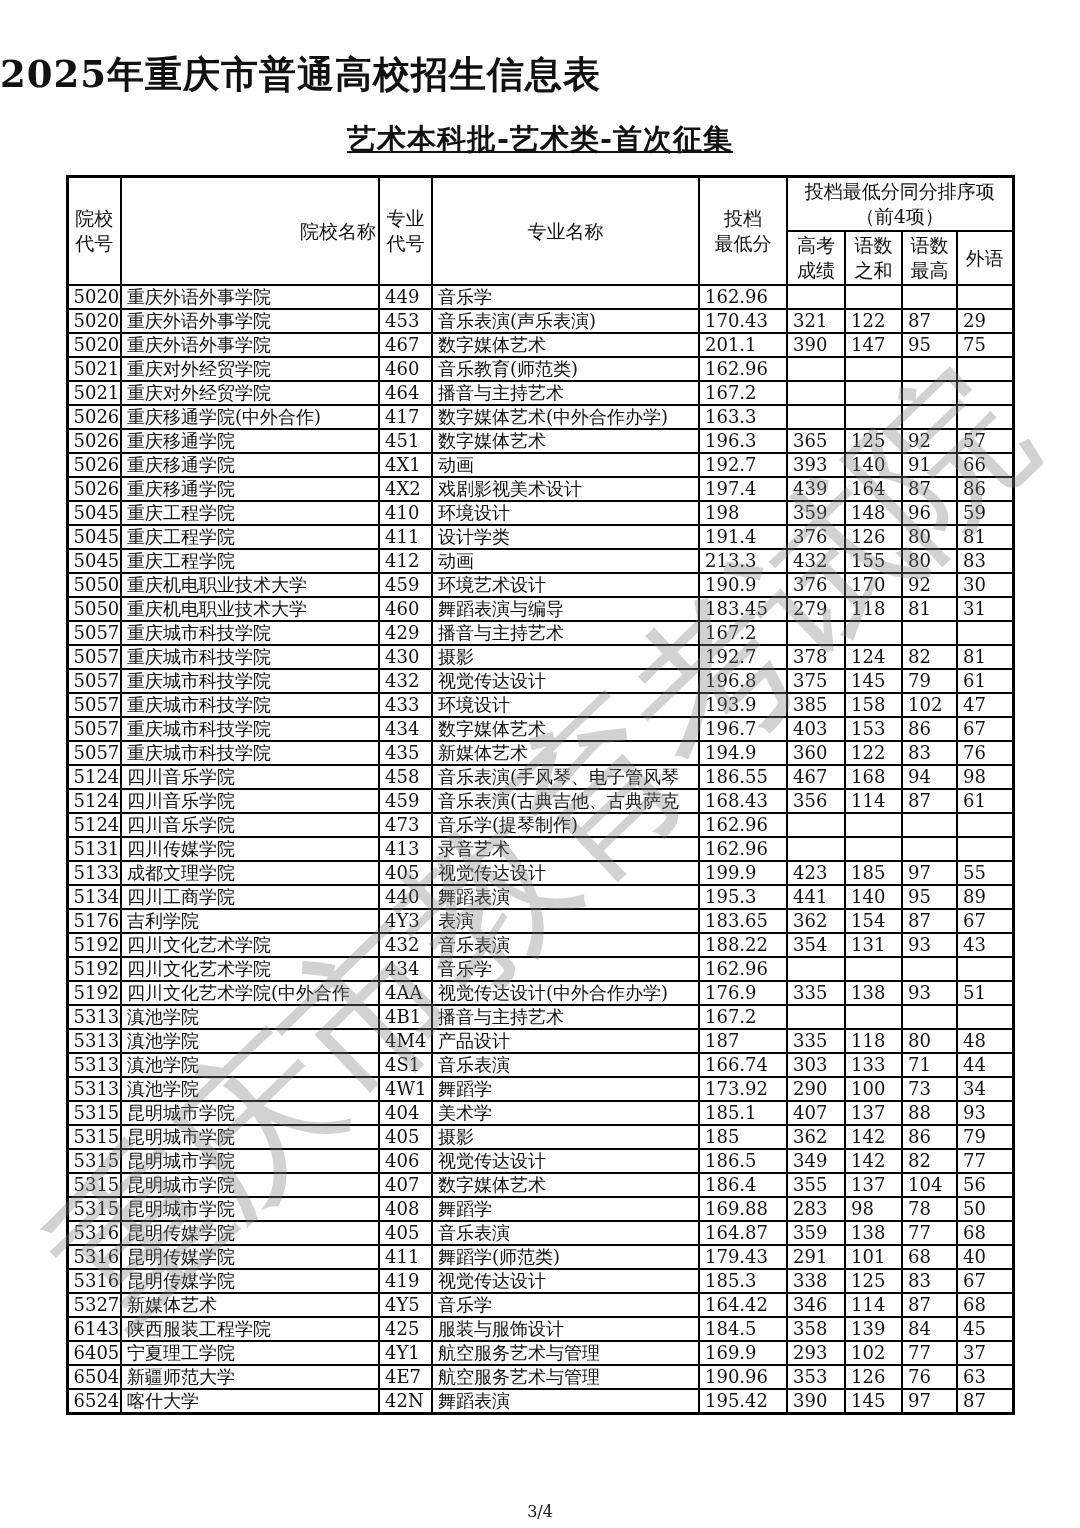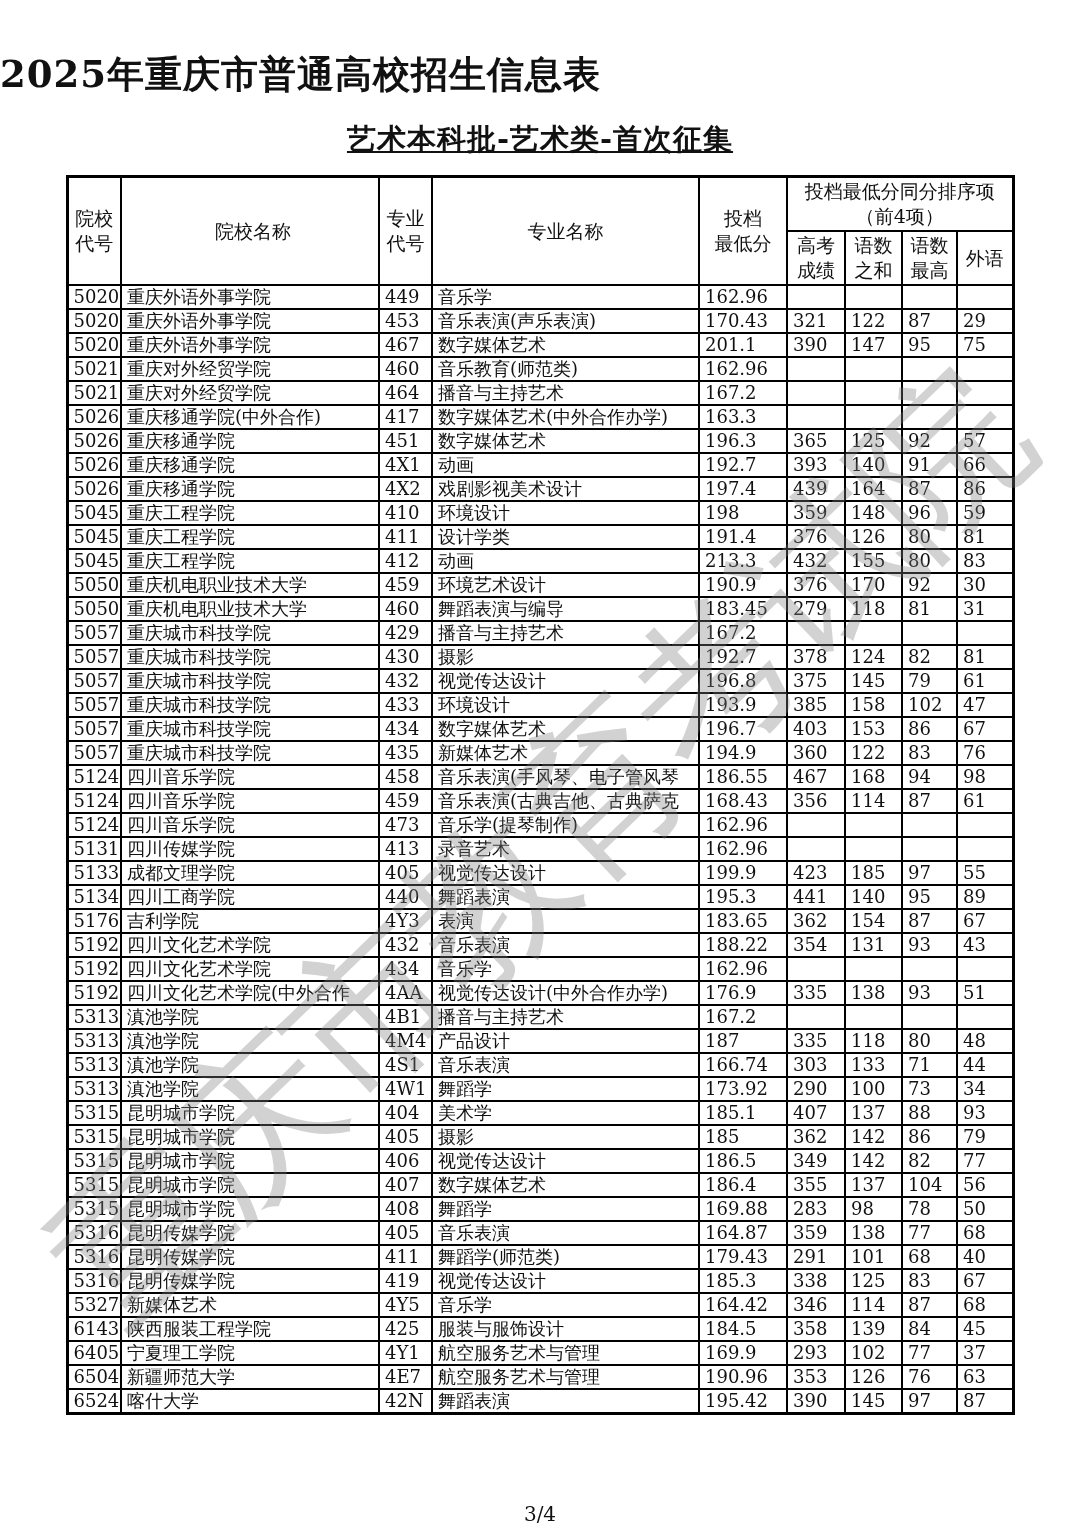--- a/index.html
+++ b/index.html
@@ -56,37 +56,37 @@
     white-space: nowrap;
   }
   table.grid th {
     font-weight: normal;
     text-align: center;
     white-space: pre-line;
     font-size: 19px;
     line-height: 25px;
     padding: 1px 2px;
   }
-  table.grid th.al { text-align: center; padding-left: 8px; }
+  table.grid th.al { text-align: right; padding-left: 8px; }
   table.grid thead tr.group-row th { height: 46px; vertical-align: middle; }
   table.grid thead tr.sub-row th { height: 50px; vertical-align: middle; }
   table.grid td {
     height: 22px;
     font-size: 18px;
     line-height: 22px;
     padding: 0 0 0 5px;
     text-align: left;
     vertical-align: middle;
   }
   .pageno {
     position: absolute;
     top: 1452px;
     left: 0; width: 100%;
     text-align: center;
-    font-size: 20px;
+    font-size: 16px;
     z-index: 1;
   }
 </style>
 </head>
 <body>
 
 <div class="page">
 
   <div class="watermark">重庆市教育考试院</div>
 

